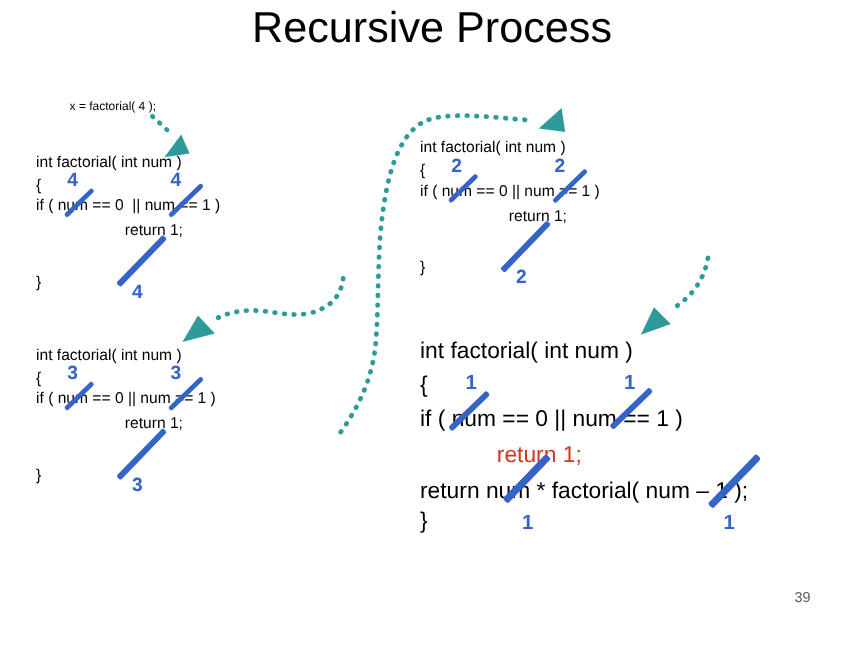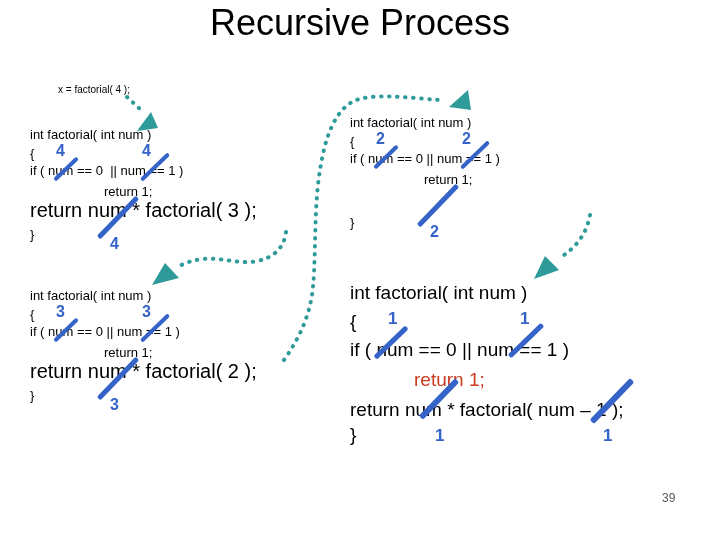--- a/index.html
+++ b/index.html
@@ -91,36 +91,34 @@
     </g>
   </svg>
 
   <div class="code-block small" style="left:30px;top:127px">
     <div class="ln sig">int factorial( int num )</div>
     <div class="ln brace">{</div>
     <span class="sub sub-a1">4</span>
     <span class="sub sub-a2">4</span>
     <div class="ln ifline">if ( num == 0  || num == 1 )</div>
     <div class="ln ret1">return 1;</div>
-    <div class="ln retcall">return num * factorial( 3 );</div>
     <div class="ln close">}</div>
     <span class="sub sub-b1">4</span>
     <div class="slash s1"></div>
     <div class="slash s2"></div>
     <div class="slash s3"></div>
   </div>
 
   <div class="code-block small" style="left:30px;top:288px">
     <div class="ln sig">int factorial( int num )</div>
     <div class="ln brace">{</div>
     <span class="sub sub-a1">3</span>
     <span class="sub sub-a2">3</span>
     <div class="ln ifline">if ( num == 0 || num == 1 )</div>
     <div class="ln ret1">return 1;</div>
-    <div class="ln retcall">return num * factorial( 2 );</div>
     <div class="ln close">}</div>
     <span class="sub sub-b1">3</span>
     <div class="slash s1"></div>
     <div class="slash s2"></div>
     <div class="slash s3"></div>
   </div>
 
   <div class="code-block small" style="left:350px;top:115px">
     <div class="ln sig">int factorial( int num )</div>
     <div class="ln brace">{</div>

